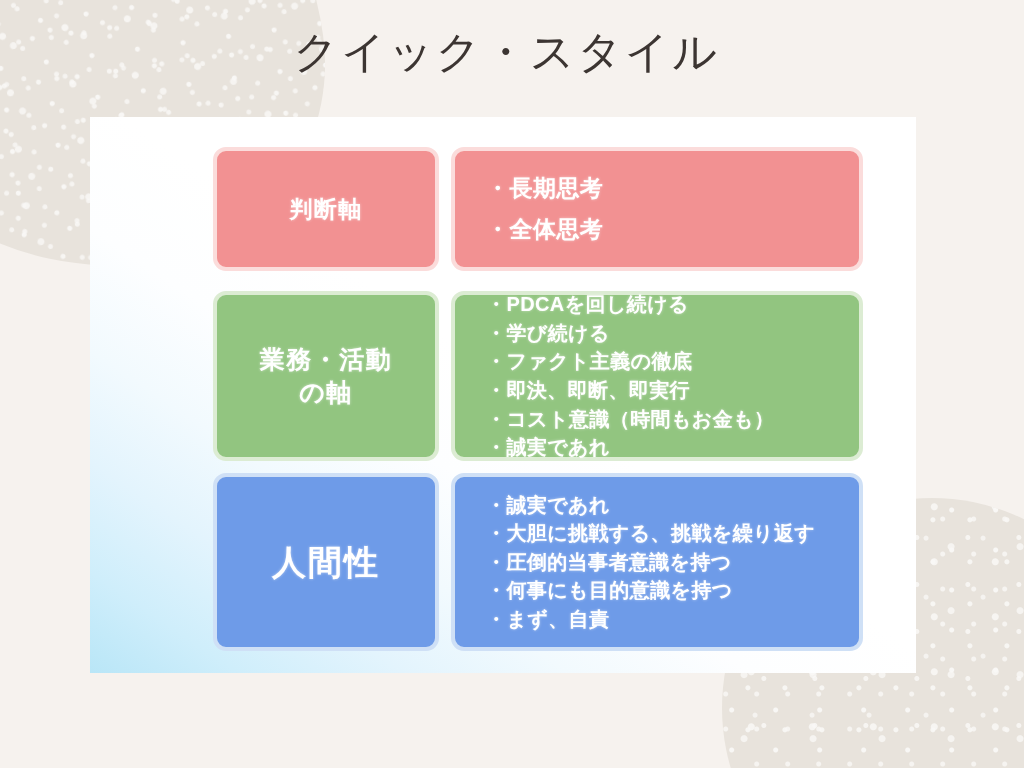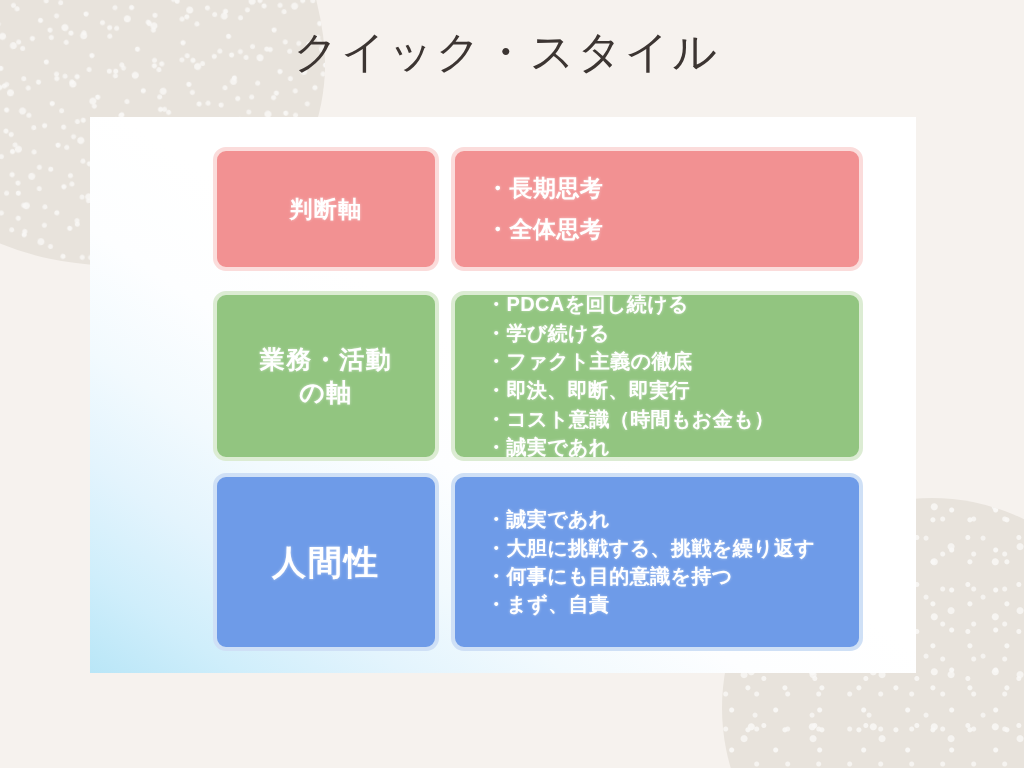--- a/index.html
+++ b/index.html
@@ -214,19 +214,20 @@
       </div>
     </div>
 
     <div class="row row-3">
       <div class="cell cell-label">
         <span class="label-text">人間性</span>
       </div>
       <div class="cell cell-items">
         <div class="bullet-line">・誠実であれ</div>
         <div class="bullet-line">・大胆に挑戦する、挑戦を繰り返す</div>
+        <div class="bullet-line">・圧倒的当事者意識を持つ</div>
         <div class="bullet-line">・何事にも目的意識を持つ</div>
         <div class="bullet-line">・まず、自責</div>
       </div>
     </div>
 
   </div>
 </div>
 
 </body></html>

